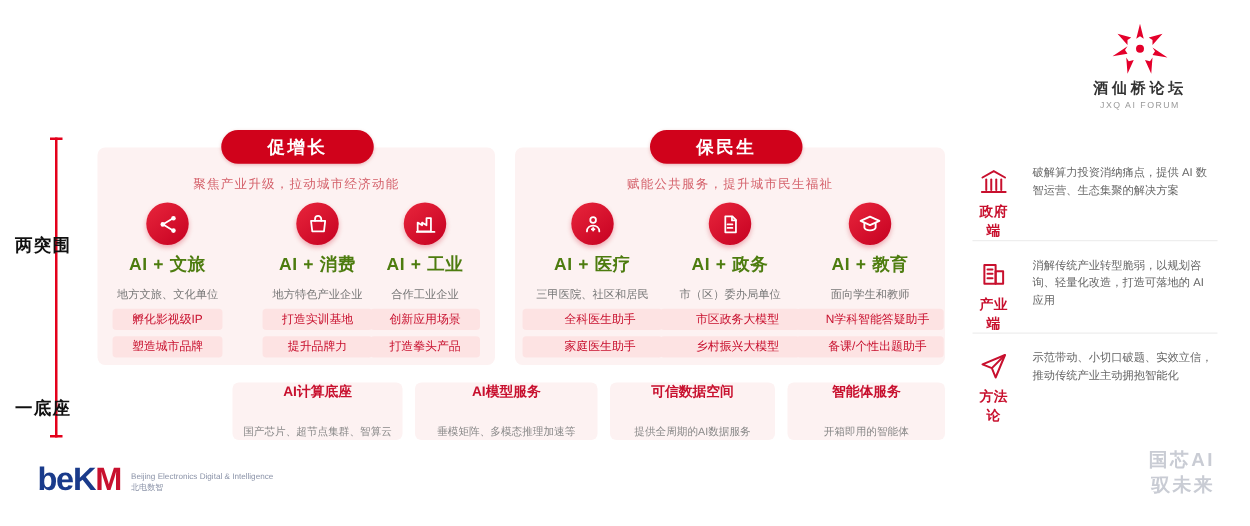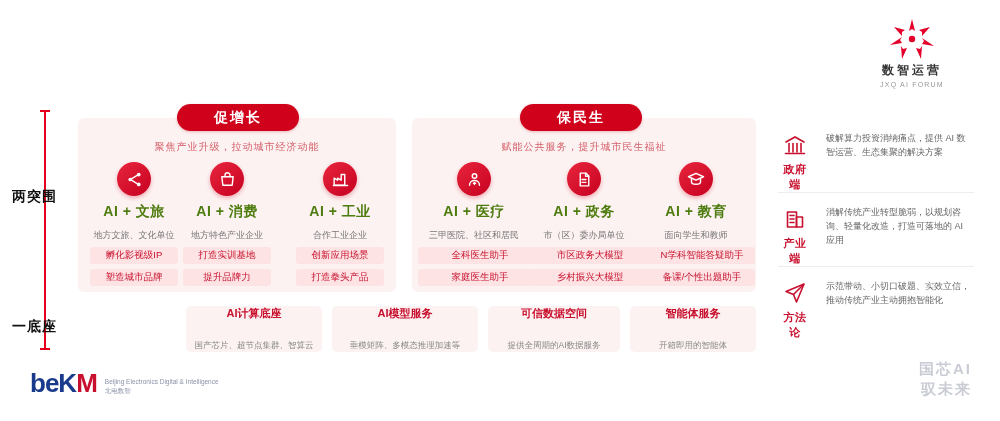--- a/index.html
+++ b/index.html
@@ -149,21 +149,21 @@
           <path d="M41 9 L33 18 L33 14 L30 12 Z"></path>
           <path d="M45 28 L33 26 L35 23 L33 20 Z"></path>
           <path d="M32 41 L27 30 L31 31 L33 28 Z"></path>
           <path d="M13 41 L18 30 L14 31 L12 28 Z"></path>
           <path d="M1 27 L13 25 L11 22 L13 19 Z"></path>
           <path d="M5 9 L13 18 L13 14 L16 12 Z"></path>
           <circle cx="23" cy="21" r="3.2"></circle>
         </g>
       </svg>
     </div>
-    <div class="ln1">数智运营</div>
+    <div class="ln1">酒仙桥论坛</div>
     <div class="ln2">JXQ AI FORUM</div>
   </div>
 
   <div class="axis-line"></div>
   <div class="axis-cap" style="top:110px"></div>
   <div class="axis-cap" style="top:348px"></div>
   <div class="side-label l1">两突围</div>
   <div class="side-label l2">一底座</div>
 
   <div class="panel panel-a">
@@ -179,21 +179,21 @@
           <line x1="8.3" y1="10.8" x2="15.7" y2="6.2"></line>
           <line x1="8.3" y1="13.2" x2="15.7" y2="17.8"></line>
         </svg>
       </div>
       <div class="col-title">AI + 文旅</div>
       <div class="col-desc">地方文旅、文化单位</div>
       <div class="chip">孵化影视级IP</div>
       <div class="chip">塑造城市品牌</div>
     </div>
 
-    <div class="col" style="left:101px">
+    <div class="col" style="left:128px">
       <div class="circ">
         <svg width="17" height="17" viewBox="0 0 24 24" fill="none" stroke="#fff" stroke-width="2" stroke-linecap="round" stroke-linejoin="round">
           <path d="M4 8h16l-1.4 12H5.4z"></path>
           <path d="M8.5 8V6a3.5 3.5 0 0 1 7 0v2"></path>
         </svg>
       </div>
       <div class="col-title">AI + 消费</div>
       <div class="col-desc">地方特色产业企业</div>
       <div class="chip">打造实训基地</div>
       <div class="chip">提升品牌力</div>

